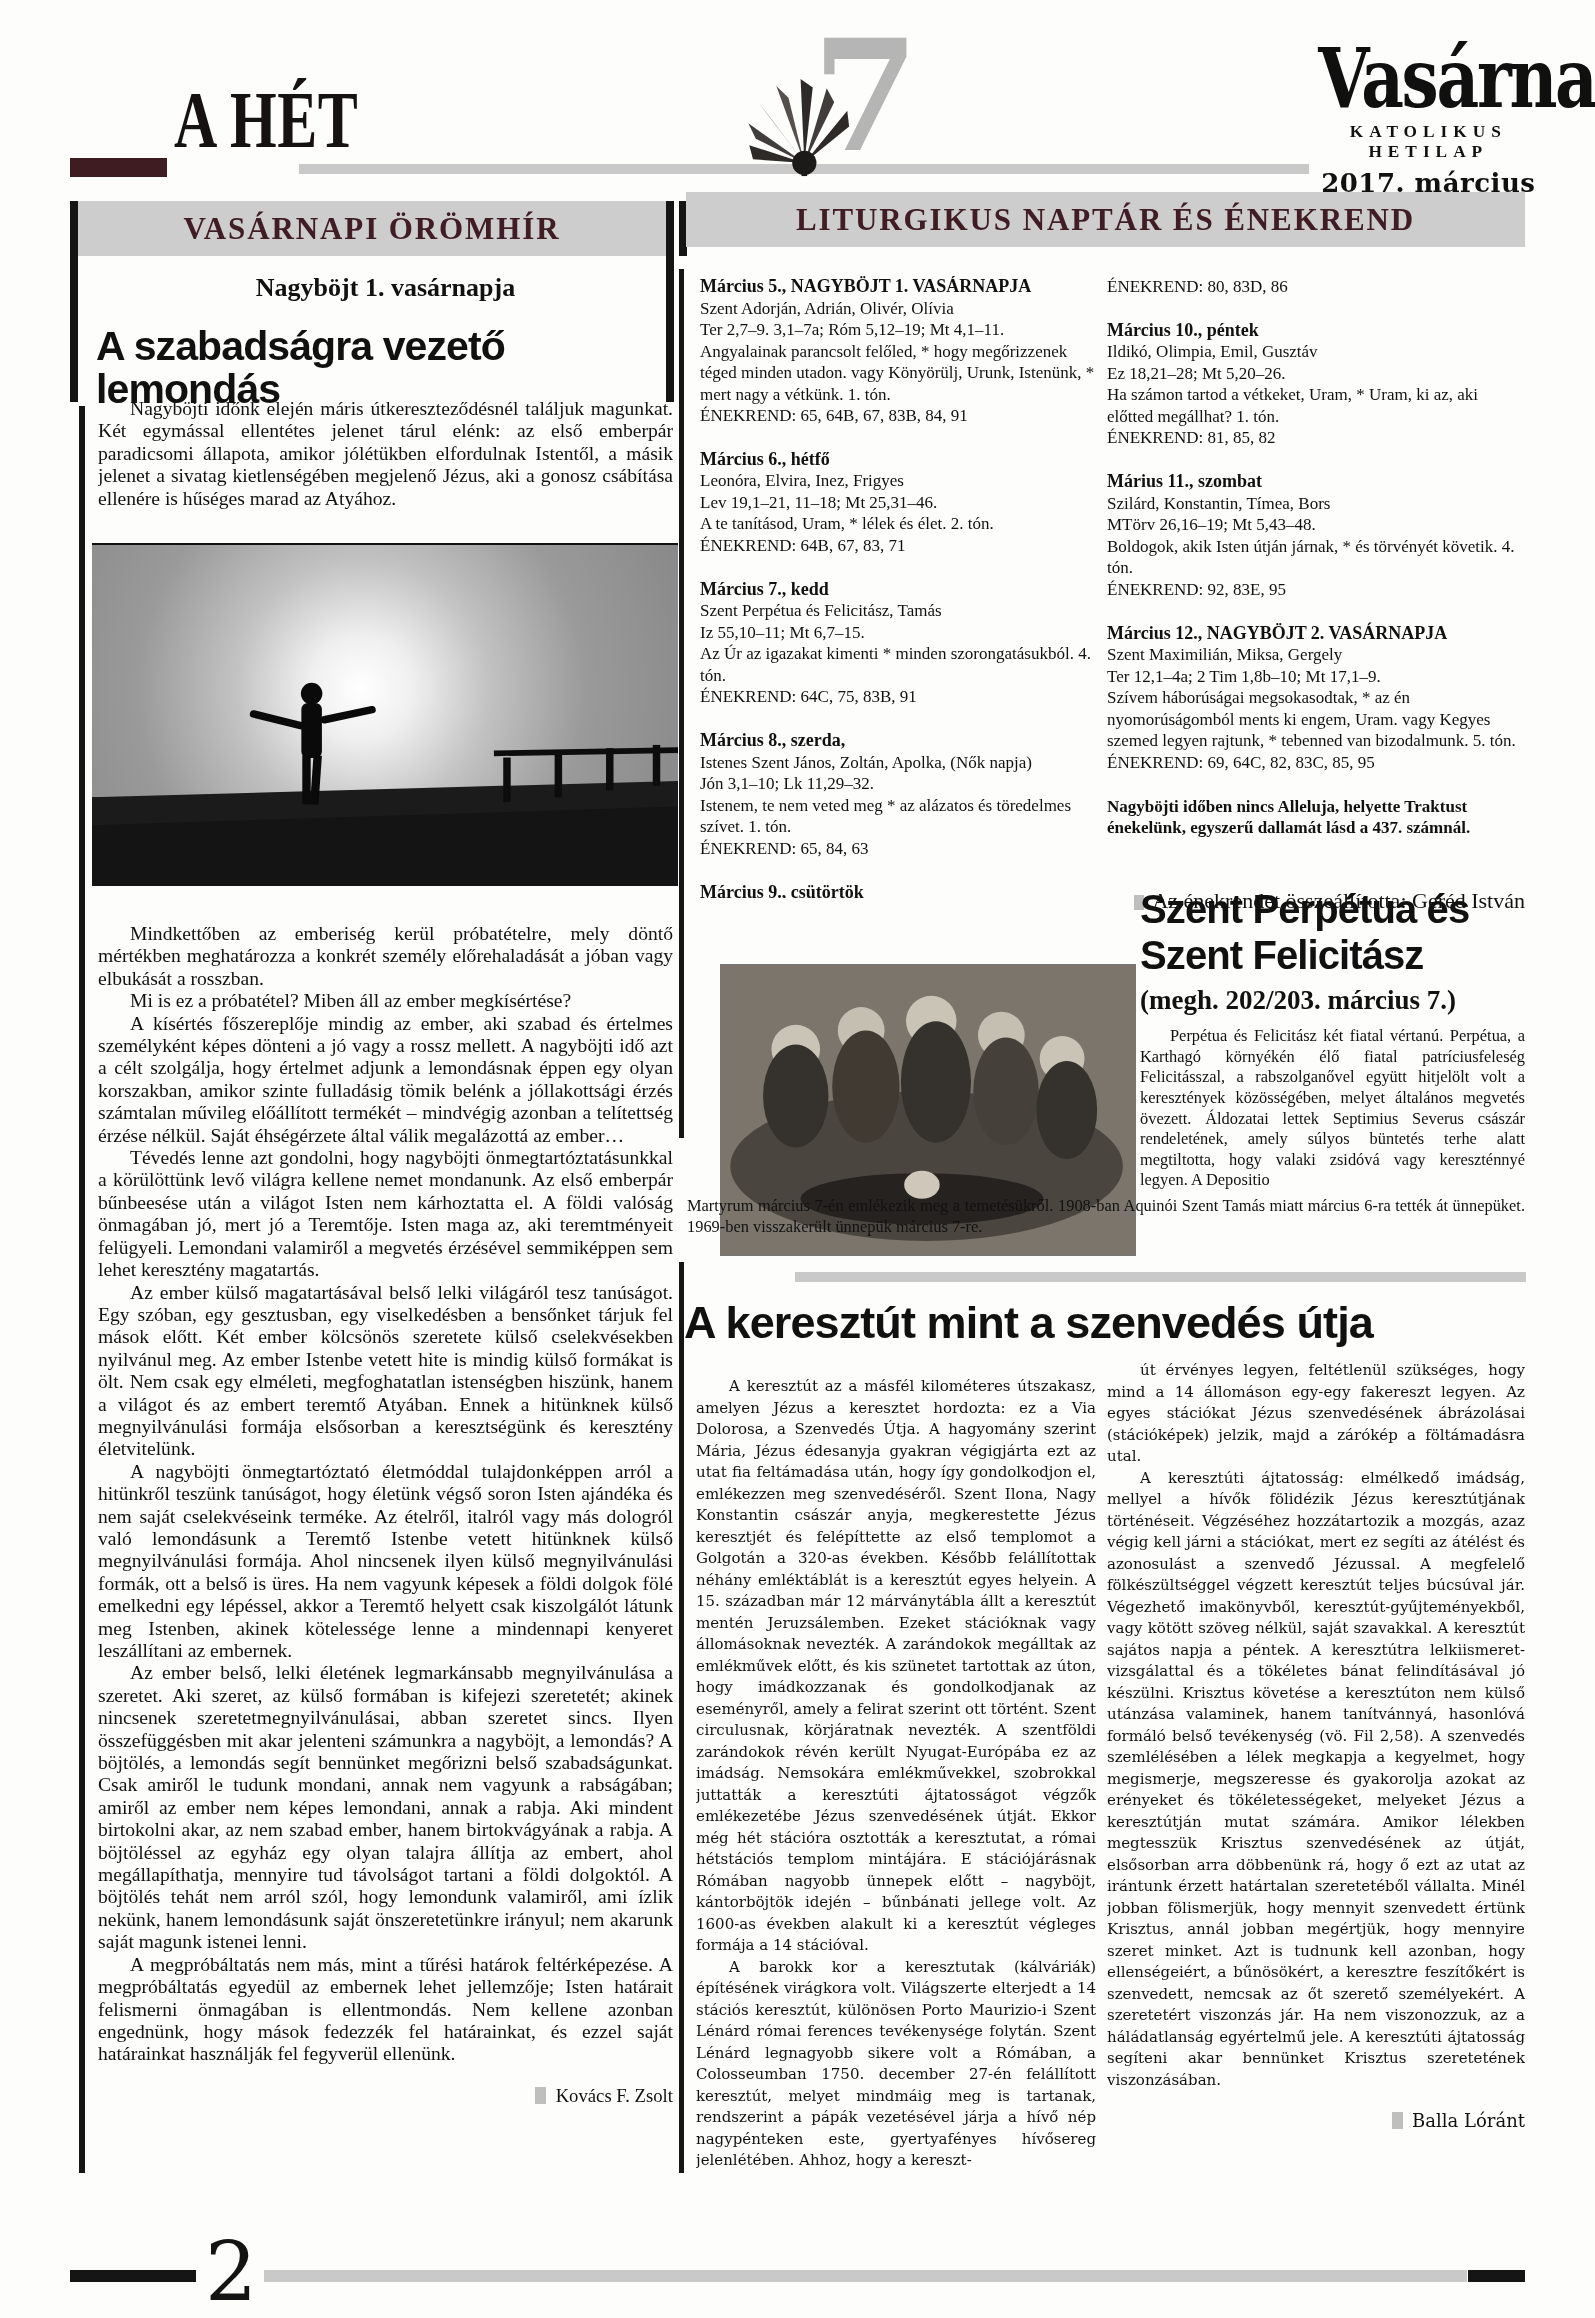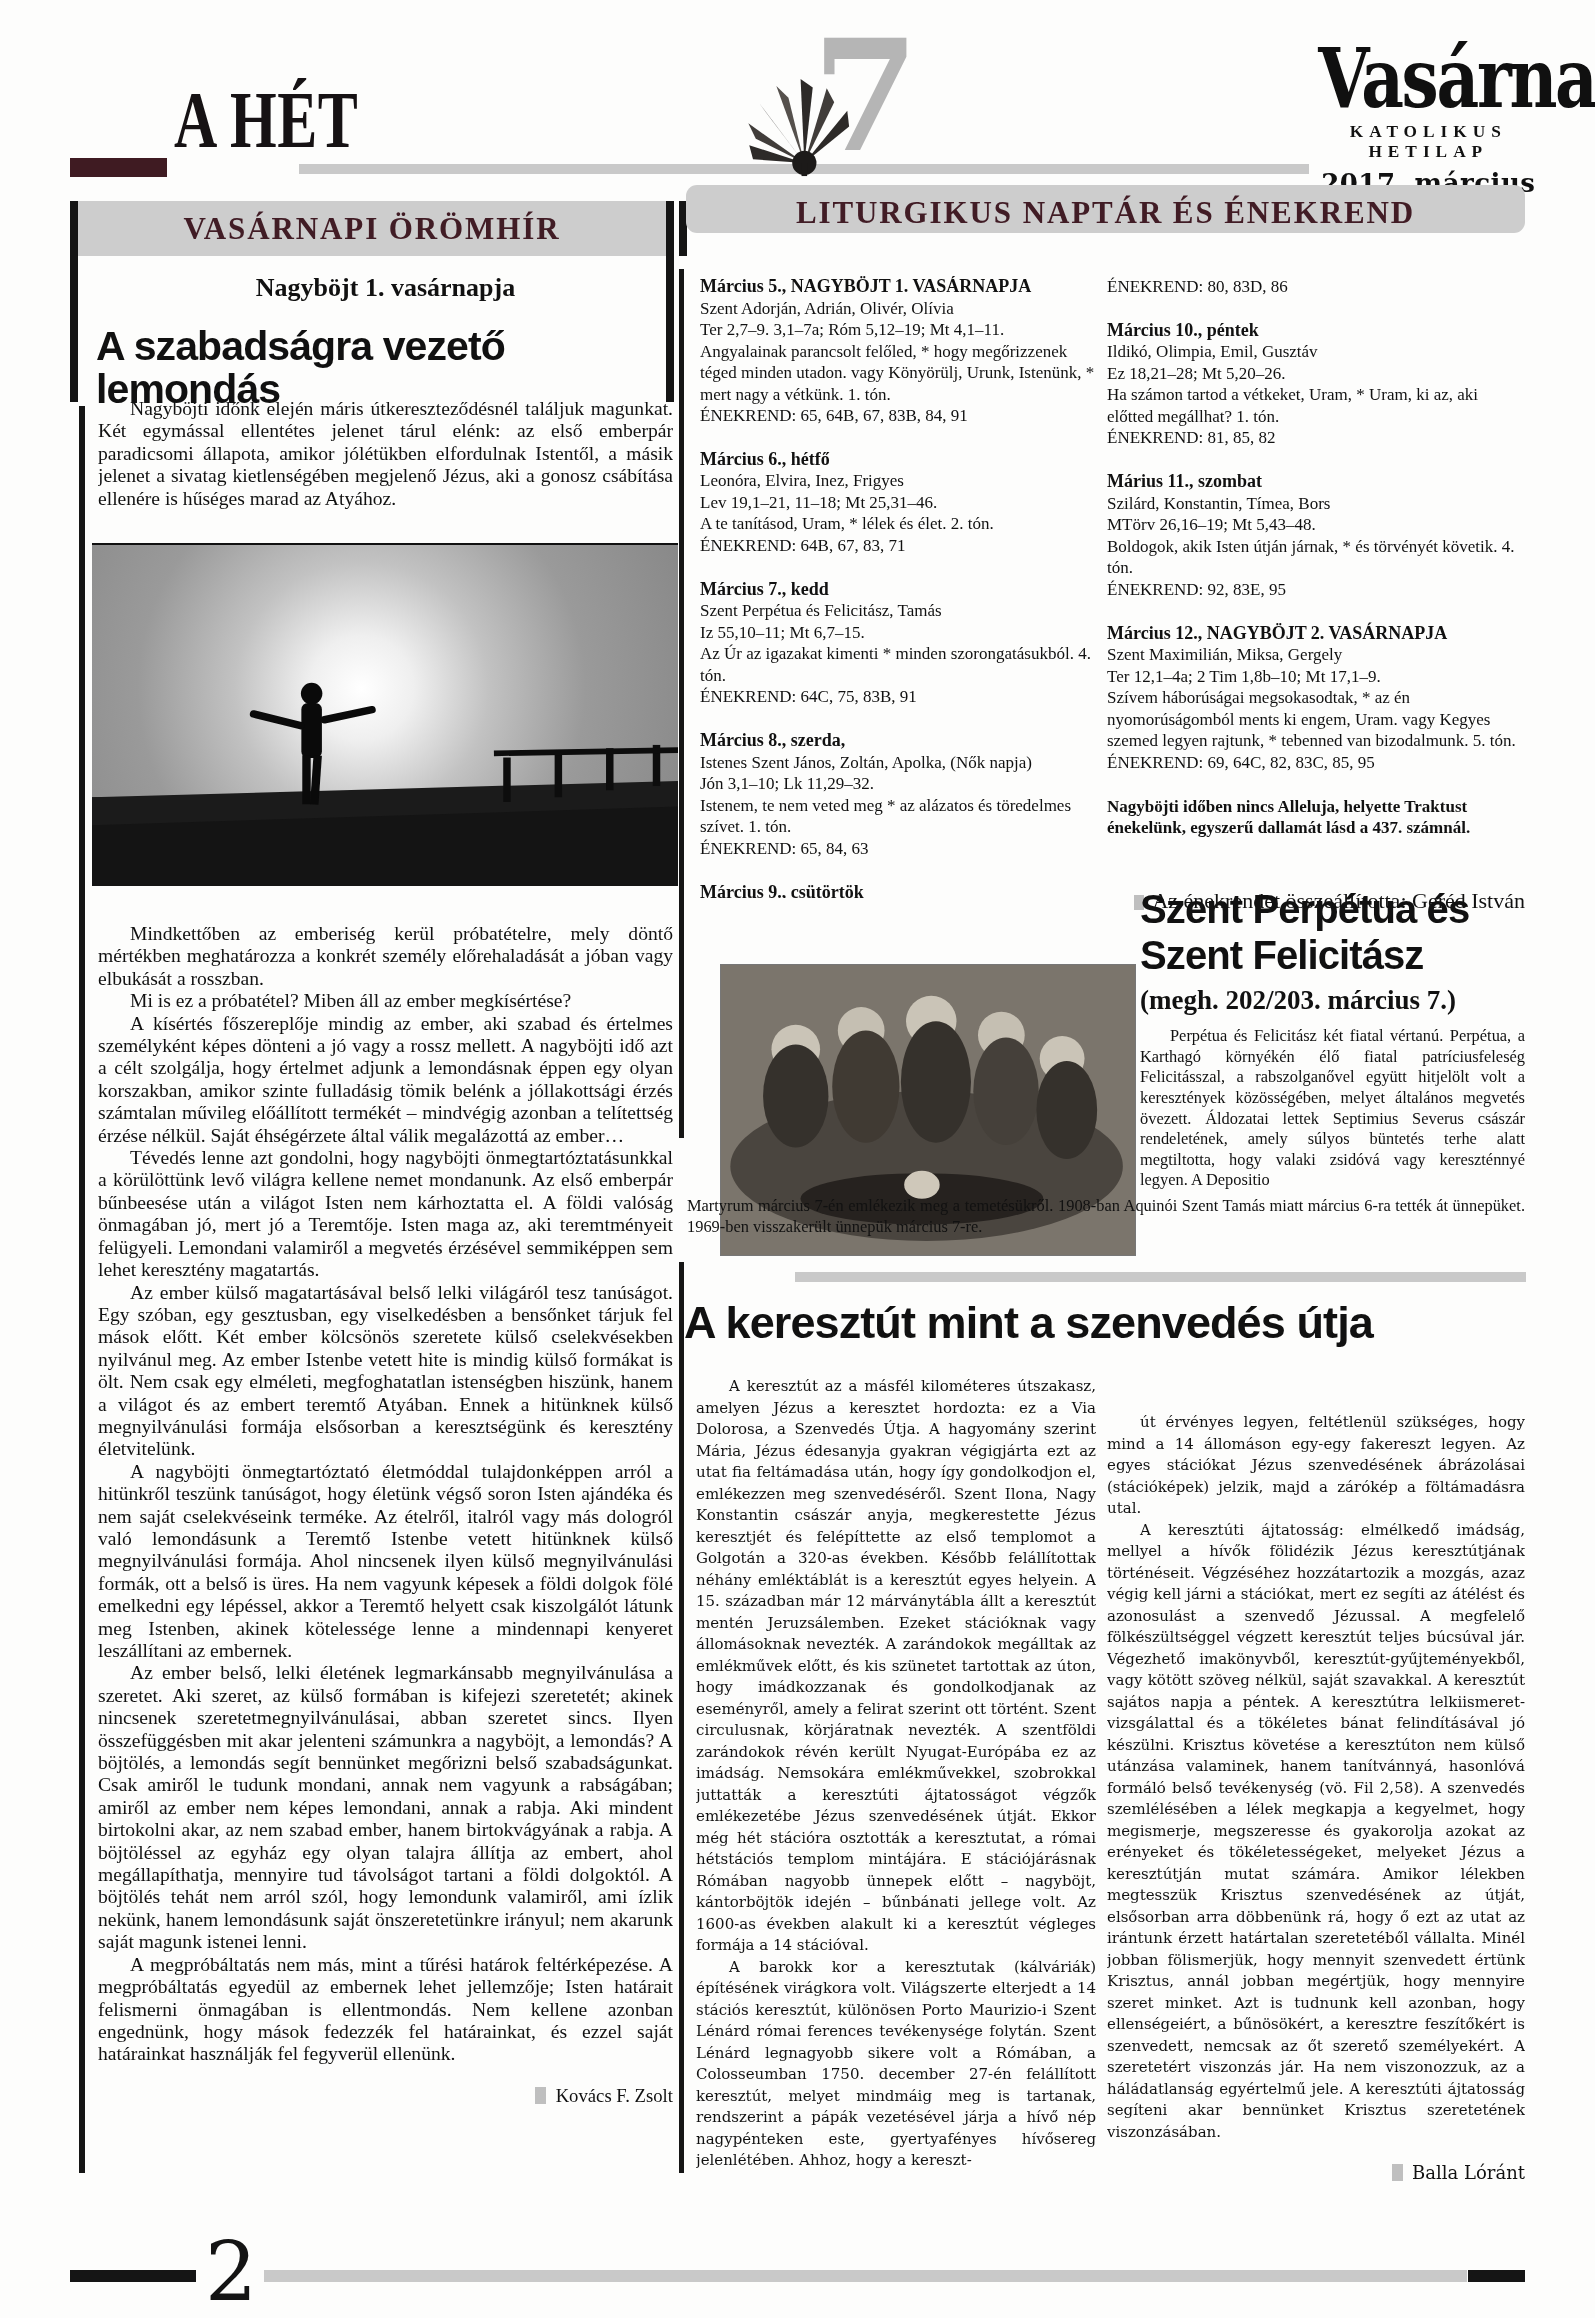--- a/index.html
+++ b/index.html
@@ -83,21 +83,21 @@
     <div class="title">Vasárnap</div>
     <div class="sub">KATOLIKUS HETILAP</div>
     <div class="date">2017. március 5.</div>
   </div>
 
   <div class="abs vbar" style="left:70px;top:201px;width:7.5px;height:201px;"></div>
   <div class="abs vbar" style="left:666px;top:201px;width:7.5px;height:201px;"></div>
   <div class="abs sec-box" style="left:78px;top:201px;width:588px;height:55px;">VASÁRNAPI ÖRÖMHÍR</div>
 
   <div class="abs vbar" style="left:679px;top:201px;width:7.5px;height:55px;"></div>
-  <div class="abs sec-box" style="left:686px;top:185px;width:839px;height:48px;border-radius:11px;">LITURGIKUS NAPTÁR ÉS ÉNEKREND</div>
+  <div class="abs sec-box" style="left:686px;top:192px;width:839px;height:55px;">LITURGIKUS NAPTÁR ÉS ÉNEKREND</div>
 
   <div class="abs vbar" style="left:79px;top:406px;width:5.6px;height:1767px;"></div>
   <div class="abs vbar" style="left:679px;top:269px;width:4.7px;height:869px;"></div>
   <div class="abs vbar" style="left:679px;top:1262px;width:4.7px;height:911px;"></div>
 
   <div class="abs kicker" style="left:98px;top:273px;width:575px;">Nagyböjt 1. vasárnapja</div>
   <div class="abs headline1" style="left:96px;top:325px;width:580px;">A szabadságra vezető lemondás</div>
 
   <div class="abs body1" style="left:98px;top:398px;width:575px;height:140px;overflow:hidden;">
     <p class="para">Nagyböjti időnk elején máris útkereszteződésnél találjuk magunkat. Két egymással ellentétes jelenet tárul elénk: az első emberpár paradicsomi állapota, amikor jólétükben elfordulnak Istentől, a másik jelenet a sivatag kietlenségében megjelenő Jézus, aki a gonosz csábítása ellenére is hűséges marad az Atyához.</p>
@@ -241,21 +241,21 @@
 
   <div class="abs gray-strip" style="left:795px;top:1272px;width:731px;height:10.3px;"></div>
   <div class="abs headline3" style="left:684px;top:1297px;width:841px;">A keresztút mint a szenvedés útja</div>
 
   <div class="abs body3" style="left:696px;top:1376px;width:400px;height:823px;overflow:hidden;">
     <div>
         <p class="para">A keresztút az a másfél kilométeres útszakasz, amelyen Jézus a keresztet hordozta: ez a Via Dolorosa, a Szenvedés Útja. A hagyomány szerint Mária, Jézus édesanyja gyakran végigjárta ezt az utat fia feltámadása után, hogy így gondolkodjon el, emlékezzen meg szenvedéséről. Szent Ilona, Nagy Konstantin császár anyja, megkerestette Jézus keresztjét és felépíttette az első templomot a Golgotán a 320-as években. Később felállítottak néhány emléktáblát is a keresztút egyes helyein. A 15. században már 12 márványtábla állt a keresztút mentén Jeruzsálemben. Ezeket stációknak vagy állomásoknak nevezték. A zarándokok megálltak az emlékművek előtt, és kis szünetet tartottak az úton, hogy imádkozzanak és gondolkodjanak az eseményről, amely a felirat szerint ott történt. Szent circulusnak, körjáratnak nevezték. A szentföldi zarándokok révén került Nyugat-Európába ez az imádság. Nemsokára emlékművekkel, szobrokkal juttatták a keresztúti ájtatosságot végzők emlékezetébe Jézus szenvedésének útját. Ekkor még hét stációra osztották a keresztutat, a római hétstációs templom mintájára. E stációjárásnak Rómában nagyobb ünnepek előtt – nagyböjt, kántorböjtök idején – bűnbánati jellege volt. Az 1600-as években alakult ki a keresztút végleges formája a 14 stációval.</p>
         <p class="para">A barokk kor a keresztutak (kálváriák) építésének virágkora volt. Világszerte elterjedt a 14 stációs keresztút, különösen Porto Maurizio-i Szent Lénárd római ferences tevékenysége folytán. Szent Lénárd legnagyobb sikere volt a Rómában, a Colosseumban 1750. december 27-én felállított keresztút, melyet mindmáig meg is tartanak, rendszerint a pápák vezetésével járja a hívő nép nagypénteken este, gyertyafényes hívősereg jelenlétében. Ahhoz, hogy a kereszt-</p>
       </div>
   </div>
-  <div class="abs body3" style="left:1107px;top:1412px;width:418px;height:865px;overflow:hidden;">
+  <div class="abs body3" style="left:1107px;top:1360px;width:418px;height:865px;overflow:hidden;">
     <div>
         <p class="para noind">út érvényes legyen, feltétlenül szükséges, hogy mind a 14 állomáson egy-egy fakereszt legyen. Az egyes stációkat Jézus szenvedésének ábrázolásai (stációképek) jelzik, majd a zárókép a föltámadásra utal.</p>
         <p class="para">A keresztúti ájtatosság: elmélkedő imádság, mellyel a hívők fölidézik Jézus keresztútjának történéseit. Végzéséhez hozzátartozik a mozgás, azaz végig kell járni a stációkat, mert ez segíti az átélést és azonosulást a szenvedő Jézussal. A megfelelő fölkészültséggel végzett keresztút teljes búcsúval jár. Végezhető imakönyvből, keresztút-gyűjteményekből, vagy kötött szöveg nélkül, saját szavakkal. A keresztút sajátos napja a péntek. A keresztútra lelkiismeret-vizsgálattal és a tökéletes bánat felindításával jó készülni. Krisztus követése a keresztúton nem külső utánzása valaminek, hanem tanítvánnyá, hasonlóvá formáló belső tevékenység (vö. Fil 2,58). A szenvedés szemlélésében a lélek megkapja a kegyelmet, hogy megismerje, megszeresse és gyakorolja azokat az erényeket és tökéletességeket, melyeket Jézus a keresztútján mutat számára. Amikor lélekben megtesszük Krisztus szenvedésének az útját, elsősorban arra döbbenünk rá, hogy ő ezt az utat az irántunk érzett határtalan szeretetéből vállalta. Minél jobban fölismerjük, hogy mennyit szenvedett értünk Krisztus, annál jobban megértjük, hogy mennyire szeret minket. Azt is tudnunk kell azonban, hogy ellenségeiért, a bűnösökért, a keresztre feszítőkért is szenvedett, nemcsak az őt szerető személyekért. A szeretetért viszonzás jár. Ha nem viszonozzuk, az a háládatlanság egyértelmű jele. A keresztúti ájtatosság segíteni akar bennünket Krisztus szeretetének viszonzásában.</p>
       </div>
     <div class="byline" style="font-size:18px;">
       <span class="sq"></span><span>Balla Lóránt</span>
     </div>
   </div>
 
   <div class="abs vbar" style="left:70px;top:2270px;width:126px;height:12px;"></div>

